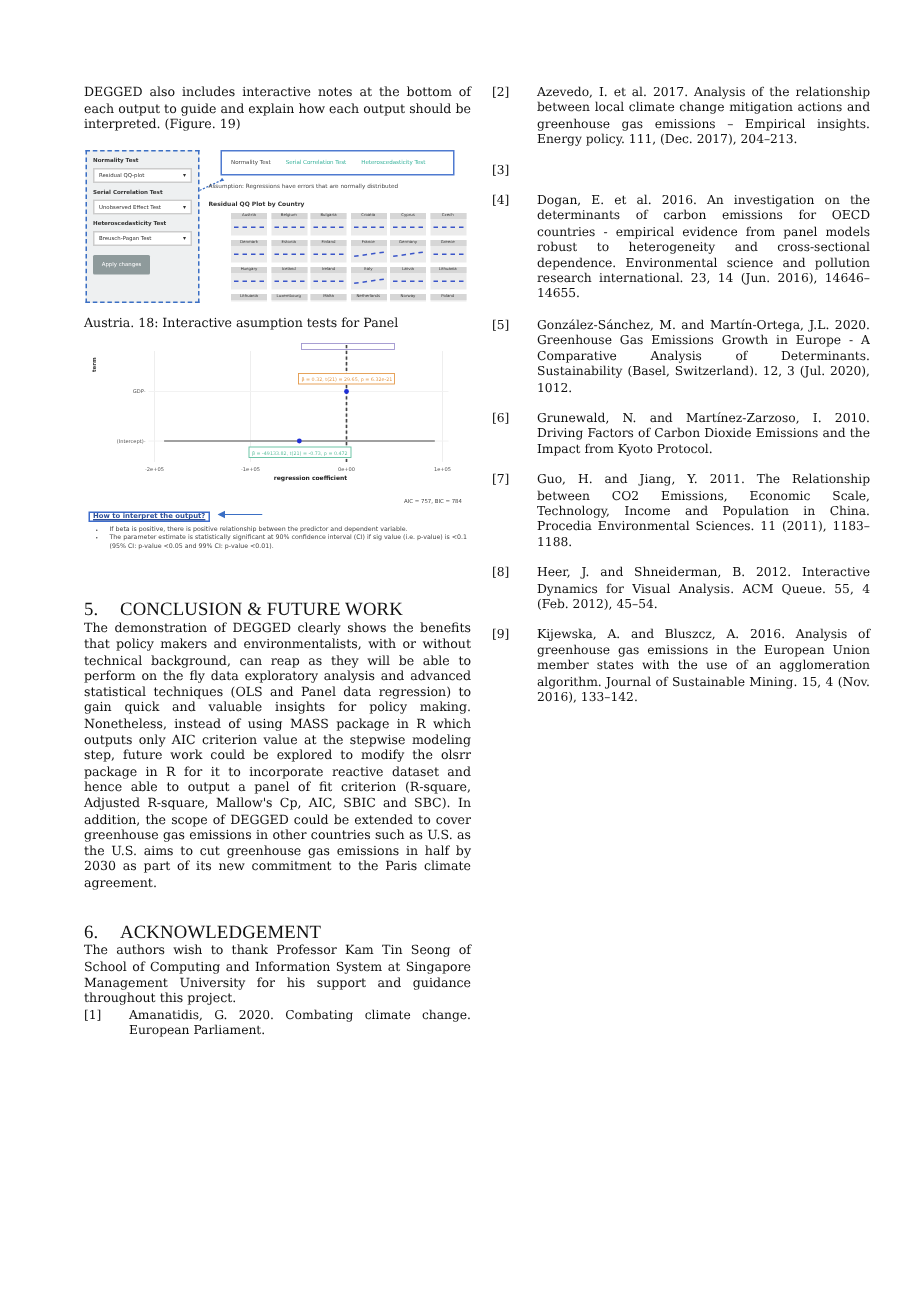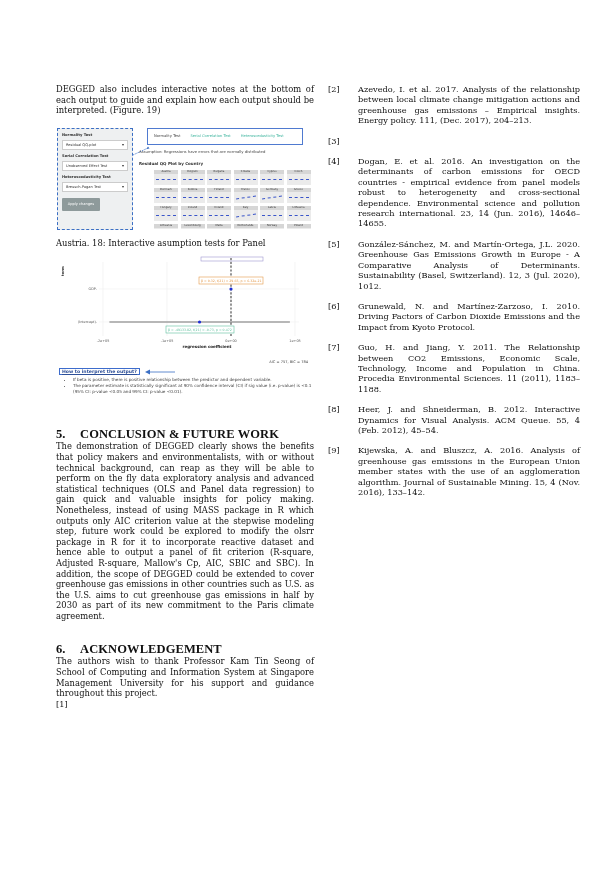--- a/index.html
+++ b/index.html
@@ -1,24 +1,24 @@
 <!DOCTYPE html>
 <html><head>
 <meta charset="utf-8">
 <style>
   html, body { margin: 0; padding: 0; background: #ffffff; }
   body { width: 616px; height: 869px; position: relative; overflow: hidden;
          font-family: "DejaVu Serif", "Liberation Serif", serif; color: #111; }
-  .col { position: absolute; top: 56px; width: 258px; margin-top: 28px; }
+  .col { position: absolute; top: 56px; width: 258px; }
   .col-left { left: 56px; }
   .col-right { left: 328px; width: 252px; }
   p.body { margin: 0; font-size: 8.4px; line-height: 10.6px; text-align: justify; hyphens: auto; }
   .fig { position: relative; width: 258px; }
   .caption { font-size: 8.4px; line-height: 10.6px; margin: 0; }
-  h2 { margin: 0; font-family: "Liberation Serif", "DejaVu Serif", serif; font-weight: bold;
+  h2 { margin: 0; font-family: "Liberation Serif", "DejaVu Serif", serif; font-weight: normal;
        font-size: 12.5px; line-height: 13px; letter-spacing: 0.1px; }
   h2 .num { display: inline-block; width: 24px; }
   .refs-title { font-family: "Liberation Serif", serif; font-weight: bold; font-size: 12px; margin: 0; }
   .ref { display: flex; font-size: 8.2px; line-height: 10.4px; margin-bottom: 10px; }
   .ref .rn { width: 30px; flex: none; }
   .ref .rt { flex: 1; text-align: justify; }
 
   
   .fig18 { height: 108px; position: relative; font-family: "DejaVu Sans", sans-serif; }
   .f18-side { position: absolute; left: 1px; top: 2px; width: 76px; height: 102px; background: #eef0f1;
@@ -214,20 +214,21 @@
   </div>
 
   <h2 style="margin-top:20px;"><span class="num">5.</span><span>CONCLUSION &amp; FUTURE WORK</span></h2>
   <p class="body">The demonstration of DEGGED clearly shows the benefits that policy makers and environmentalists, with or without technical background, can reap as they will be able to perform on the fly data exploratory analysis and advanced statistical techniques (OLS and Panel data regression) to gain quick and valuable insights for policy making. Nonetheless, instead of using MASS package in R which outputs only AIC criterion value at the stepwise modeling step, future work could be explored to modify the olsrr package in R for it to incorporate reactive dataset and hence able to output a panel of fit criterion (R-square, Adjusted R-square, Mallow's Cp, AIC, SBIC and SBC). In addition, the scope of DEGGED could be extended to cover greenhouse gas emissions in other countries such as U.S. as the U.S. aims to cut greenhouse gas emissions in half by 2030 as part of its new commitment to the Paris climate agreement.</p>
 
   <h2 style="margin-top:22px;"><span class="num">6.</span><span>ACKNOWLEDGEMENT</span></h2>
   <p class="body">The authors wish to thank Professor Kam Tin Seong of School of Computing and Information System at Singapore Management University for his support and guidance throughout this project.</p>
 
   <div class="ref">
     <span class="rn">[1]</span>
+    <span class="rt">Amanatidis, G. 2020. Combating climate change. European Parliament.</span>
   </div>
 </div>
 
 <div class="col col-right" id="refcol">
     <div class="ref">
       <span class="rn">[2]</span>
       <span class="rt">Azevedo, I. et al. 2017. Analysis of the relationship between local climate change mitigation actions and greenhouse gas emissions – Empirical insights. Energy policy. 111, (Dec. 2017), 204–213.</span>
     </div>
     <div class="ref">
       <span class="rn">[3]</span>

